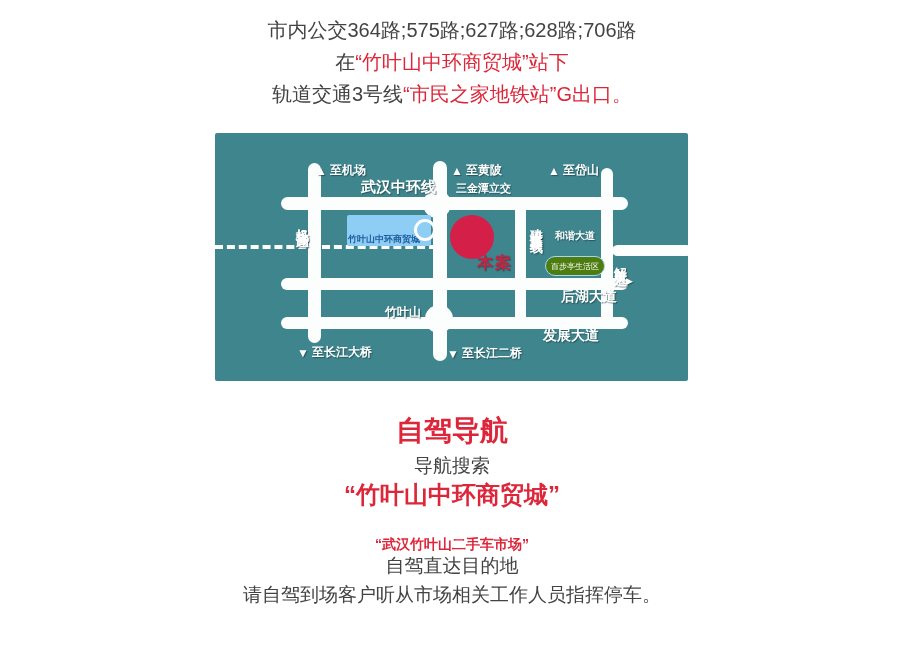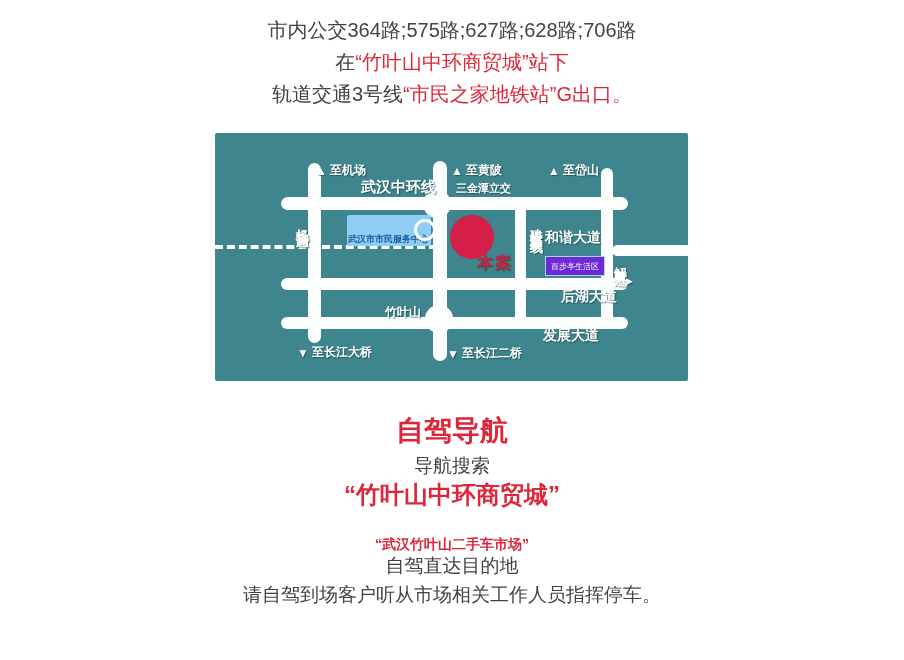--- a/index.html
+++ b/index.html
@@ -20,21 +20,21 @@
   .dashline{position:absolute;border-top:4px dashed #fcfefe;height:0;}
   .mcircle{position:absolute;border-radius:50%;background:#fcfefe;}
   .ringcircle{position:absolute;border-radius:50%;border:3px solid #fcfefe;background:transparent;}
   .marker{position:absolute;border-radius:50%;background:#d41f48;}
   .mlabel{position:absolute;color:#ffffff;font-weight:700;white-space:nowrap;
           text-shadow:1px 1px 1px rgba(20,50,55,.55);display:flex;align-items:center;gap:3px;}
   .vlabel{position:absolute;color:#ffffff;font-weight:700;
           writing-mode:vertical-rl;text-orientation:upright;letter-spacing:2px;
           text-shadow:1px 1px 1px rgba(20,50,55,.55);}
   .bluerect{position:absolute;background:#8ecdf4;border-radius:2px;}
-  .bluerect2{position:absolute;background:#6d28d9;border:1px solid #a6d6f0;border-radius:0;
+  .bluerect2{position:absolute;background:#4d7c0f;border:1px solid #a6d6f0;border-radius:10px;
              display:flex;align-items:center;justify-content:center;}
   .site-label{position:absolute;color:#c32645;font-weight:700;font-size:16px;
               text-shadow:1px 1px 1px rgba(40,10,15,.45);letter-spacing:2px;}
 </style>
 </head>
 <body>
 
 <div class="cline" style="top:18px">
   <span>市内公交364路;575路;627路;628路;706路</span>
 </div>
@@ -55,21 +55,21 @@
   <div class="road" style="left:218px;top:28px;width:14px;height:200px"></div>
   <div class="road" style="left:386px;top:35px;width:12px;height:155px"></div>
   <div class="road" style="left:300px;top:70px;width:11px;height:126px"></div>
   <div class="dashline" style="left:0px;top:112px;width:222px"></div>
 
   <div class="mcircle" style="left:208px;top:57px;width:28px;height:28px"></div>
   <div class="mcircle" style="left:210px;top:172px;width:28px;height:28px"></div>
 
   <div class="bluerect" style="left:132px;top:82px;width:84px;height:31px"></div>
   <div class="mlabel" style="left:133px;top:100px;font-size:9px;color:#1c5c9e;text-shadow:none">
-    <span>武汉市市民服务中心</span>
+    <span>竹叶山中环商贸城</span>
   </div>
   <div class="ringcircle" style="left:199px;top:86px;width:16px;height:16px"></div>
 
   <div class="marker" style="left:235px;top:82px;width:44px;height:44px"></div>
   <div class="site-label" style="left:262px;top:120px">本案</div>
 
   <div class="bluerect2" style="left:330px;top:123px;width:58px;height:18px">
     <span style="color:#fff;font-size:8px;white-space:nowrap">百步亭生活区</span>
   </div>
 
@@ -86,21 +86,21 @@
   <div class="mlabel" style="left:333px;top:29px;font-size:12px">
     <span>▲</span>
     <span>至岱山</span>
   </div>
 
   <div class="vlabel" style="left:78px;top:85px;font-size:13px">机场高速</div>
   <div class="vlabel" style="left:312px;top:85px;font-size:13px">建设大道延长线</div>
   <div class="vlabel" style="left:396px;top:124px;font-size:13px">解放大道</div>
   <div class="mlabel" style="left:411px;top:143px;font-size:9px">▶</div>
 
-  <div class="mlabel" style="left:330px;top:96px;font-size:14px">和谐大道</div>
+  <div class="mlabel" style="left:340px;top:96px;font-size:10px">和谐大道</div>
   <div class="mlabel" style="left:346px;top:155px;font-size:14px">后湖大道</div>
   <div class="mlabel" style="left:170px;top:171px;font-size:12px">竹叶山</div>
   <div class="mlabel" style="left:328px;top:194px;font-size:14px">发展大道</div>
 
   <div class="mlabel" style="left:82px;top:211px;font-size:12px">
     <span>▼</span>
     <span>至长江大桥</span>
   </div>
   <div class="mlabel" style="left:232px;top:212px;font-size:12px">
     <span>▼</span>

